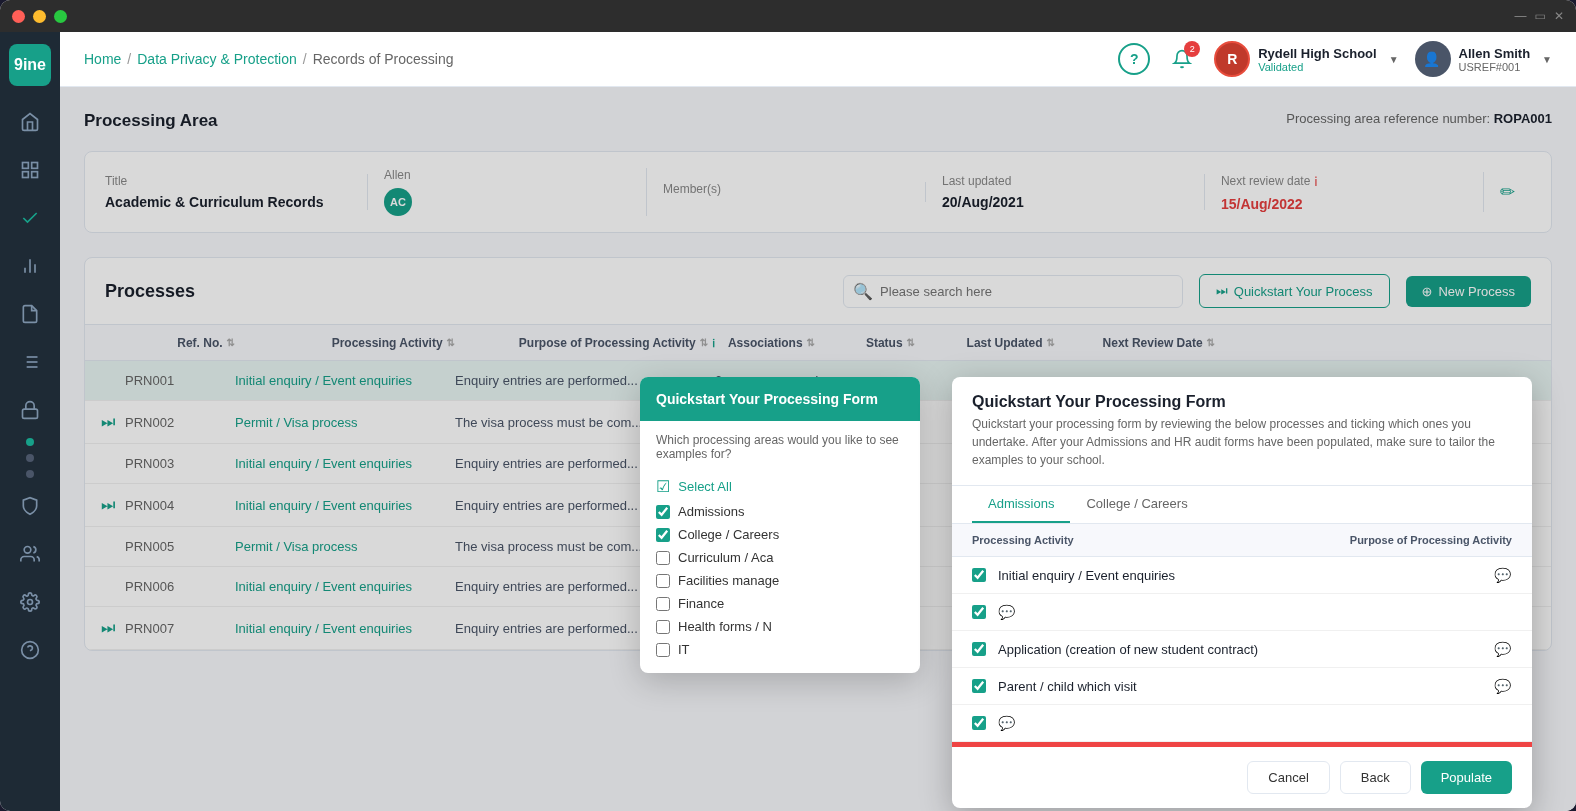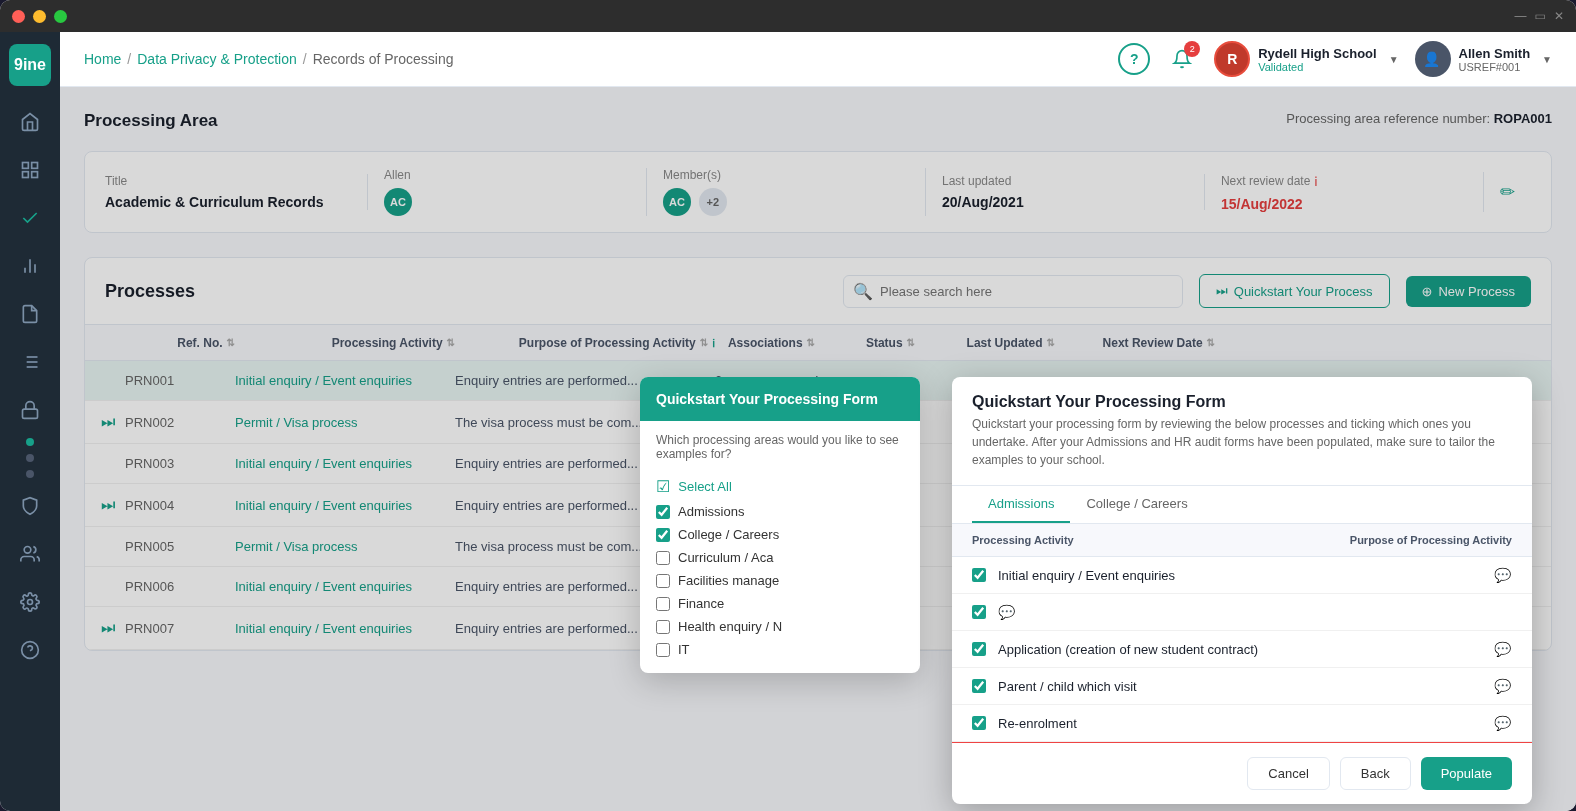--- a/index.html
+++ b/index.html
@@ -105,21 +105,21 @@
     .main-modal-subtitle { font-size: 12px; color: #666; line-height: 1.5; }
     .modal-tabs { display: flex; border-bottom: 1px solid #e2e8f0; padding: 0 20px; }
     .modal-tab { padding: 10px 16px; font-size: 13px; font-weight: 500; color: #666; cursor: pointer; border-bottom: 2px solid transparent; }
     .modal-tab.active { color: #17a089; border-bottom-color: #17a089; }
     .modal-table-header { display: flex; justify-content: space-between; padding: 10px 20px; background: #f7f8fc; border-bottom: 1px solid #e2e8f0; }
     .modal-th { font-size: 11px; font-weight: 600; color: #4a5568; }
     .modal-row { display: flex; align-items: center; padding: 10px 20px; border-bottom: 1px solid #f0f0f0; gap: 12px; }
     .modal-row-text { flex: 1; font-size: 13px; color: #1a202c; }
     .modal-row-icon { color: #17a089; font-size: 14px; }
     .modal-row input[type="checkbox"] { accent-color: #17a089; width: 14px; height: 14px; flex-shrink: 0; }
-    .modal-footer { display: flex; justify-content: flex-end; padding: 14px 20px; gap: 10px; border-top: 1px solid #ef4444; }
+    .modal-footer { display: flex; justify-content: flex-end; padding: 14px 20px; gap: 10px; border-top: 5px solid #ef4444; }
     .modal-btn-cancel { padding: 8px 20px; border: 1px solid #e2e8f0; border-radius: 6px; background: #fff; font-size: 13px; color: #333; cursor: pointer; }
     .modal-btn-back { padding: 8px 20px; border: 1px solid #e2e8f0; border-radius: 6px; background: #fff; font-size: 13px; color: #333; cursor: pointer; }
     .modal-btn-populate { padding: 8px 20px; border: none; border-radius: 6px; background: #17a089; font-size: 13px; color: white; cursor: pointer; font-weight: 500; }
   </style>
 </head>
 <body>
 
 <div class="window">
 
   <div class="titlebar">
@@ -270,24 +270,20 @@
             <div class="info-value">Academic &amp; Curriculum Records</div>
           </div>
           <div class="info-col">
             <div class="info-label">Allen</div>
             <div class="info-value">
               <span class="avatar-chip">AC</span>
             </div>
           </div>
           <div class="info-col">
             <div class="info-label">Member(s)</div>
-            <div class="info-value">
-              <span class="avatar-chip">AC</span>
-              <span class="avatar-chip avatar-chip-plus">+2</span>
-            </div>
           </div>
           <div class="info-col">
             <div class="info-label">Last updated</div>
             <div class="info-value-date">20/Aug/2021</div>
           </div>
           <div class="info-col">
             <div class="info-label" style="display:flex;align-items:center;gap:4px;">
               <span>Next review date</span>
               <span style="color:#e53e3e;font-size:13px;">ℹ</span>
             </div>
@@ -425,21 +421,21 @@
               <div class="checkbox-item">
                 <input type="checkbox" style=""> 
                   <span>Facilities manage</span>
               </div>
               <div class="checkbox-item">
                 <input type="checkbox" style=""> 
                   <span>Finance</span>
               </div>
               <div class="checkbox-item">
                 <input type="checkbox" style=""> 
-                  <span>Health enquiry / N</span>
+                  <span>Health forms / N</span>
               </div>
               <div class="checkbox-item">
                 <input type="checkbox" style=""> 
                   <span>IT</span>
               </div>
             </div>
           </div>
 
           <div class="main-modal">
             <div class="main-modal-header">
@@ -468,21 +464,20 @@
               <div class="modal-row-text">Application (creation of new student contract)</div>
               <span class="modal-row-icon">💬</span>
             </div>
             <div class="modal-row">
               <input type="checkbox" checked="" style="">
               <div class="modal-row-text">Parent / child which visit</div>
               <span class="modal-row-icon">💬</span>
             </div>
             <div class="modal-row">
               <input type="checkbox" checked="" style="">
-              <div class="modal-row-text">Re-enrolment</div>
               <span class="modal-row-icon">💬</span>
             </div>
             <div class="modal-footer">
               <button class="modal-btn-cancel">Cancel</button>
               <button class="modal-btn-back">Back</button>
               <button class="modal-btn-populate">Populate</button>
             </div>
           </div>
         </div>
 

